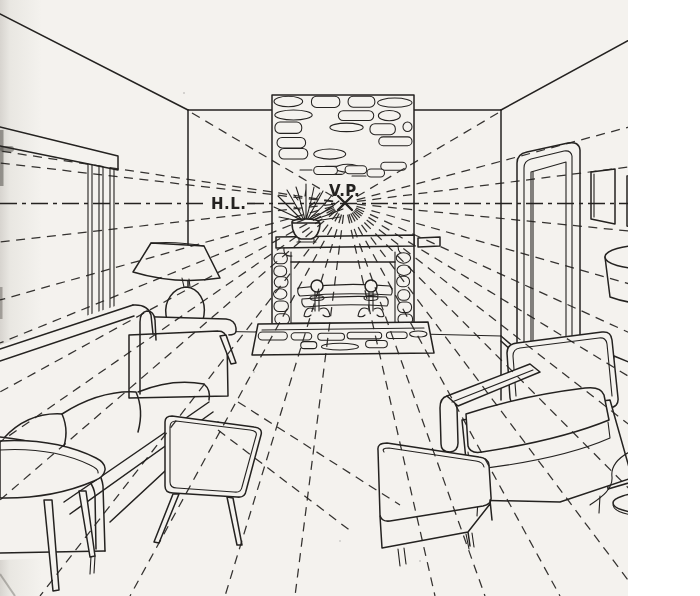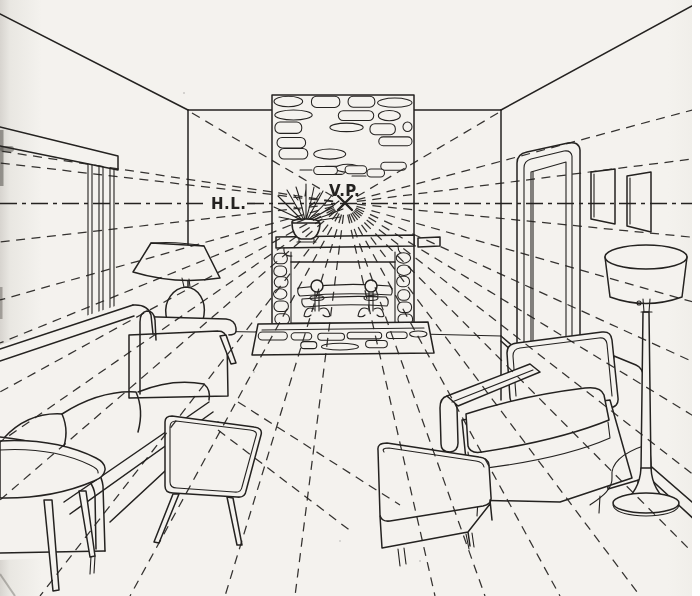--- a/index.html
+++ b/index.html
@@ -1,18 +1,18 @@
 <!DOCTYPE html>
 <html style="--ink: #242220; --paper: #f4f2ee;"><head>
 <meta charset="utf-8">
 <style>
   :root{ --ink:#242220; --paper:#f4f2ee; }
   html,body{margin:0;padding:0;}
   .page{
-    width:692px;height:596px;position:relative;overflow:hidden;
+    width:628px;height:596px;position:relative;overflow:hidden;
     background:linear-gradient(90deg,#d7d4cf 0px,#e9e7e2 10px,#f4f2ee 42px,#f4f2ee 668px,#efede8 700px);
     font-family:"DejaVu Sans",sans-serif;
   }
   svg{position:absolute;inset:0;color:var(--ink);}
   .ln{stroke:var(--ink);stroke-width:1.5;fill:none;stroke-linecap:round;stroke-linejoin:round;}
   .fn{stroke:var(--ink);stroke-width:1.1;fill:none;stroke-linecap:round;stroke-linejoin:round;}
   .fillp{fill:var(--paper);stroke:var(--ink);stroke-width:1.5;stroke-linejoin:round;}
   .fillq{fill:var(--paper);stroke:none;}
   .ray{stroke:var(--ink);stroke-width:1.25;fill:none;stroke-dasharray:9 6.5;opacity:.92;}
   .hor{stroke:var(--ink);stroke-width:1.7;fill:none;stroke-dasharray:17 5 4 5;}

